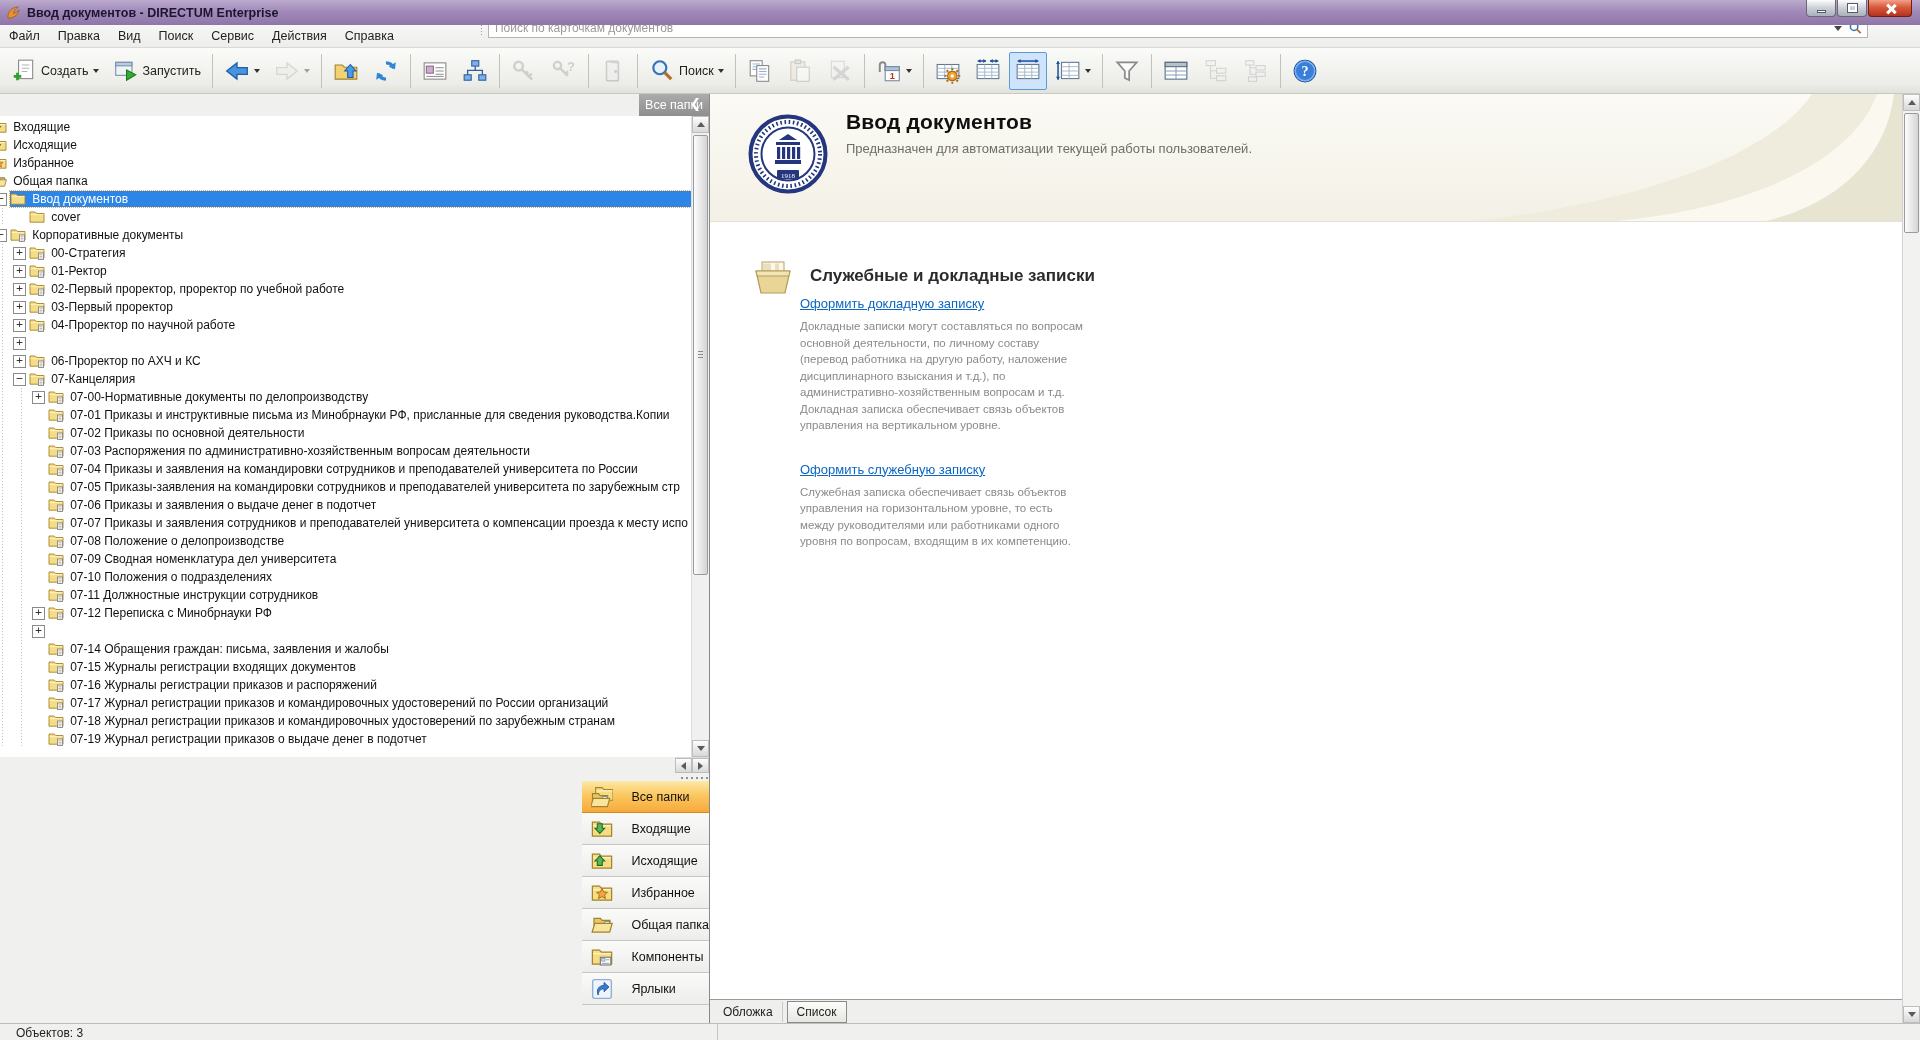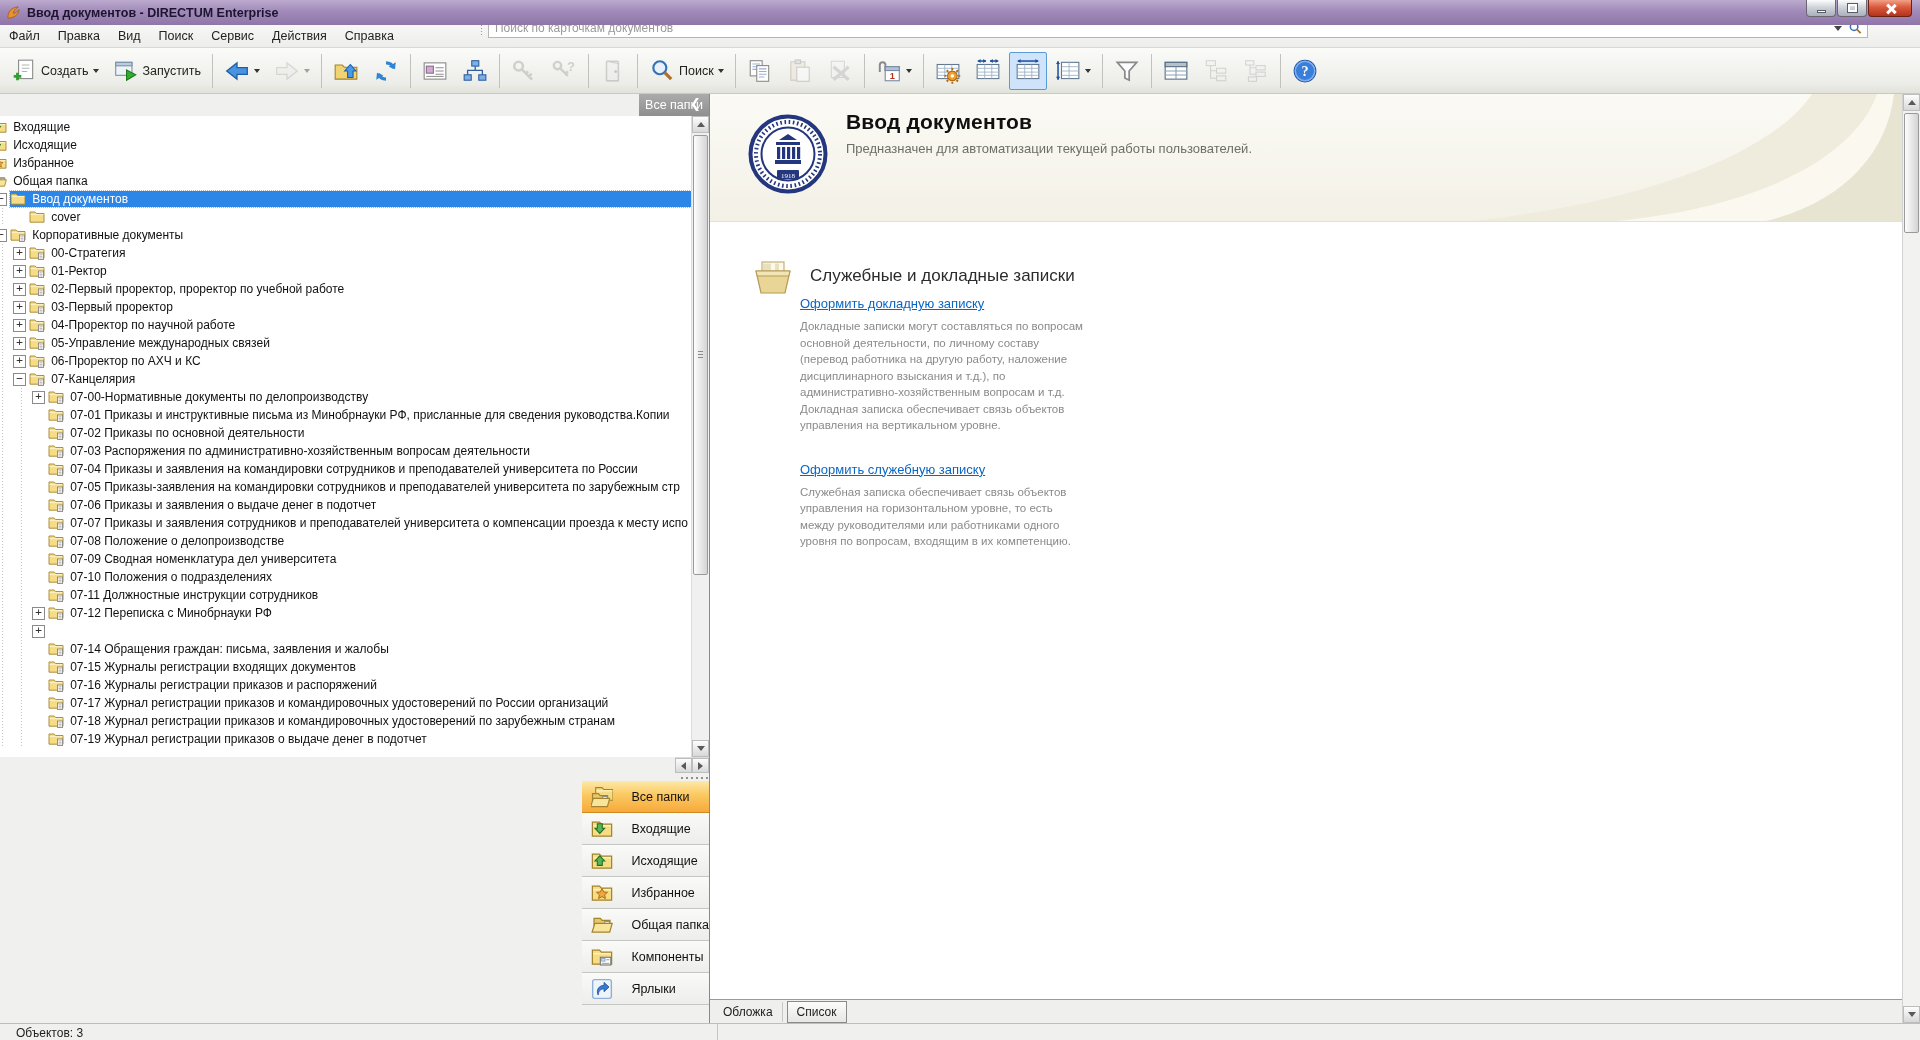--- a/index.html
+++ b/index.html
@@ -114,21 +114,21 @@
   
   #right-panel { flex:1; position:relative; background:#fff; display:flex; flex-direction:column; }
   #banner { height:128px; background:linear-gradient(180deg,#fbfaf5,#f3f1e6); position:relative; overflow:hidden;
     border-bottom:1px solid #e4e2d6; flex:none; }
   #banner-swirl { position:absolute; right:18px; top:0; height:128px; width:560px; }
   #logo { position:absolute; left:38px; top:20px; width:80px; height:80px; }
   #banner-text { position:absolute; left:136px; top:16px; }
   #content-title { font-size:21px; font-weight:bold; color:#101010; letter-spacing:.2px; }
   #content-subtitle { font-size:13px; color:#6e6e68; margin-top:7px; }
   #content { flex:1; overflow:hidden; background:#fff; padding-left:40px; }
-  #section-head { display:flex; margin-top:34px; align-items:flex-start; }
+  #section-head { display:flex; margin-top:34px; align-items:flex-start;font-weight:bold; }
   #section-icon { width:46px; height:40px; flex:none; }
   #section-title { font-size:17px; color:#2b2b2b; margin-left:14px; padding-top:10px; }
   #doc-links { margin-left:50px; width:286px; }
   .doc-item { margin-bottom:28px; }
   .doc-link { font-size:13px; color:#0a66c2; text-decoration:underline; display:inline-block; margin-bottom:7px; }
   .doc-desc { font-size:11.5px; line-height:16.5px; color:#8a8a8a; white-space:pre-line; }
 
   #tabstrip { height:24px; background:#efefed; border-top:1px solid #9a9a9a; display:flex; align-items:center;
     padding-left:4px; flex:none; }
   .tab { font-size:12px; color:#222; padding:3px 9px; }
@@ -607,29 +607,20 @@
                   <path d="M10.5 9.8 h3 M10.5 11.4 h3 M10.5 13 h3" stroke="#9a9a9a" stroke-width="0.7"></path>
                 </svg></span>
               <span class="tlabel2">04-Проректор по научной работе</span>
             </span>
           </div>
           <div class="trow">
             <span class="tlead"></span>
             <span class="tg"></span>
             <span class="tg"></span>
             <span class="exp">+</span>
-            <span class="selwrap">
-              <span class="ticon"><svg viewBox="0 0 16 16">
-                  <path d="M1 4.2 L1 3 L6.2 3 L7.6 4.5 L15 4.5 L15 13.2 L1 13.2 Z" fill="#f6dd85" stroke="#a2842f" stroke-width="0.9"></path>
-                  <path d="M1.6 5.6 H14.4" stroke="#fdf3c8" stroke-width="0.9"></path>
-                  <rect x="9.4" y="8" width="5.2" height="6.4" fill="#fff" stroke="#7a7a7a" stroke-width="0.8"></rect>
-                  <path d="M10.5 9.8 h3 M10.5 11.4 h3 M10.5 13 h3" stroke="#9a9a9a" stroke-width="0.7"></path>
-                </svg></span>
-              <span class="tlabel2">05-Управление международных связей</span>
-            </span>
           </div>
           <div class="trow">
             <span class="tlead"></span>
             <span class="tg"></span>
             <span class="tg"></span>
             <span class="exp">+</span>
             <span class="selwrap">
               <span class="ticon"><svg viewBox="0 0 16 16">
                   <path d="M1 4.2 L1 3 L6.2 3 L7.6 4.5 L15 4.5 L15 13.2 L1 13.2 Z" fill="#f6dd85" stroke="#a2842f" stroke-width="0.9"></path>
                   <path d="M1.6 5.6 H14.4" stroke="#fdf3c8" stroke-width="0.9"></path>

